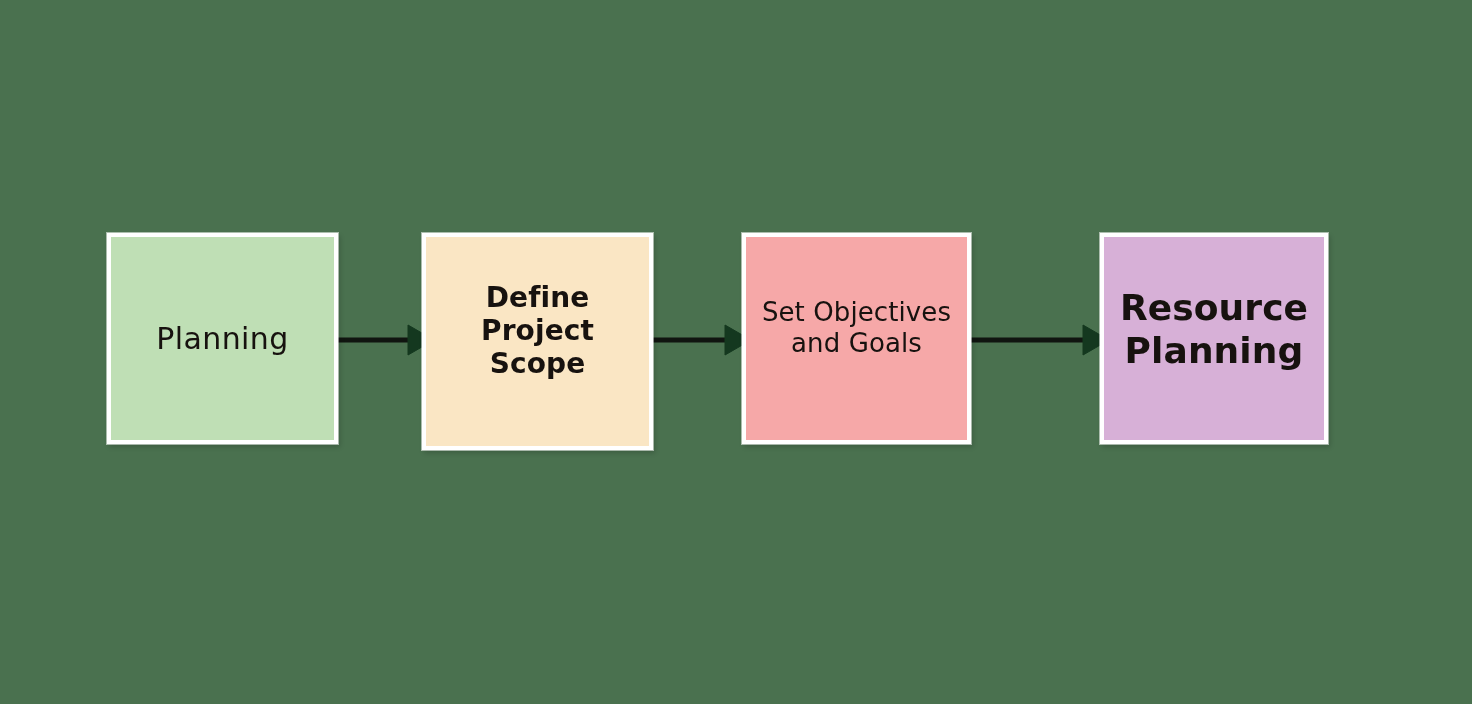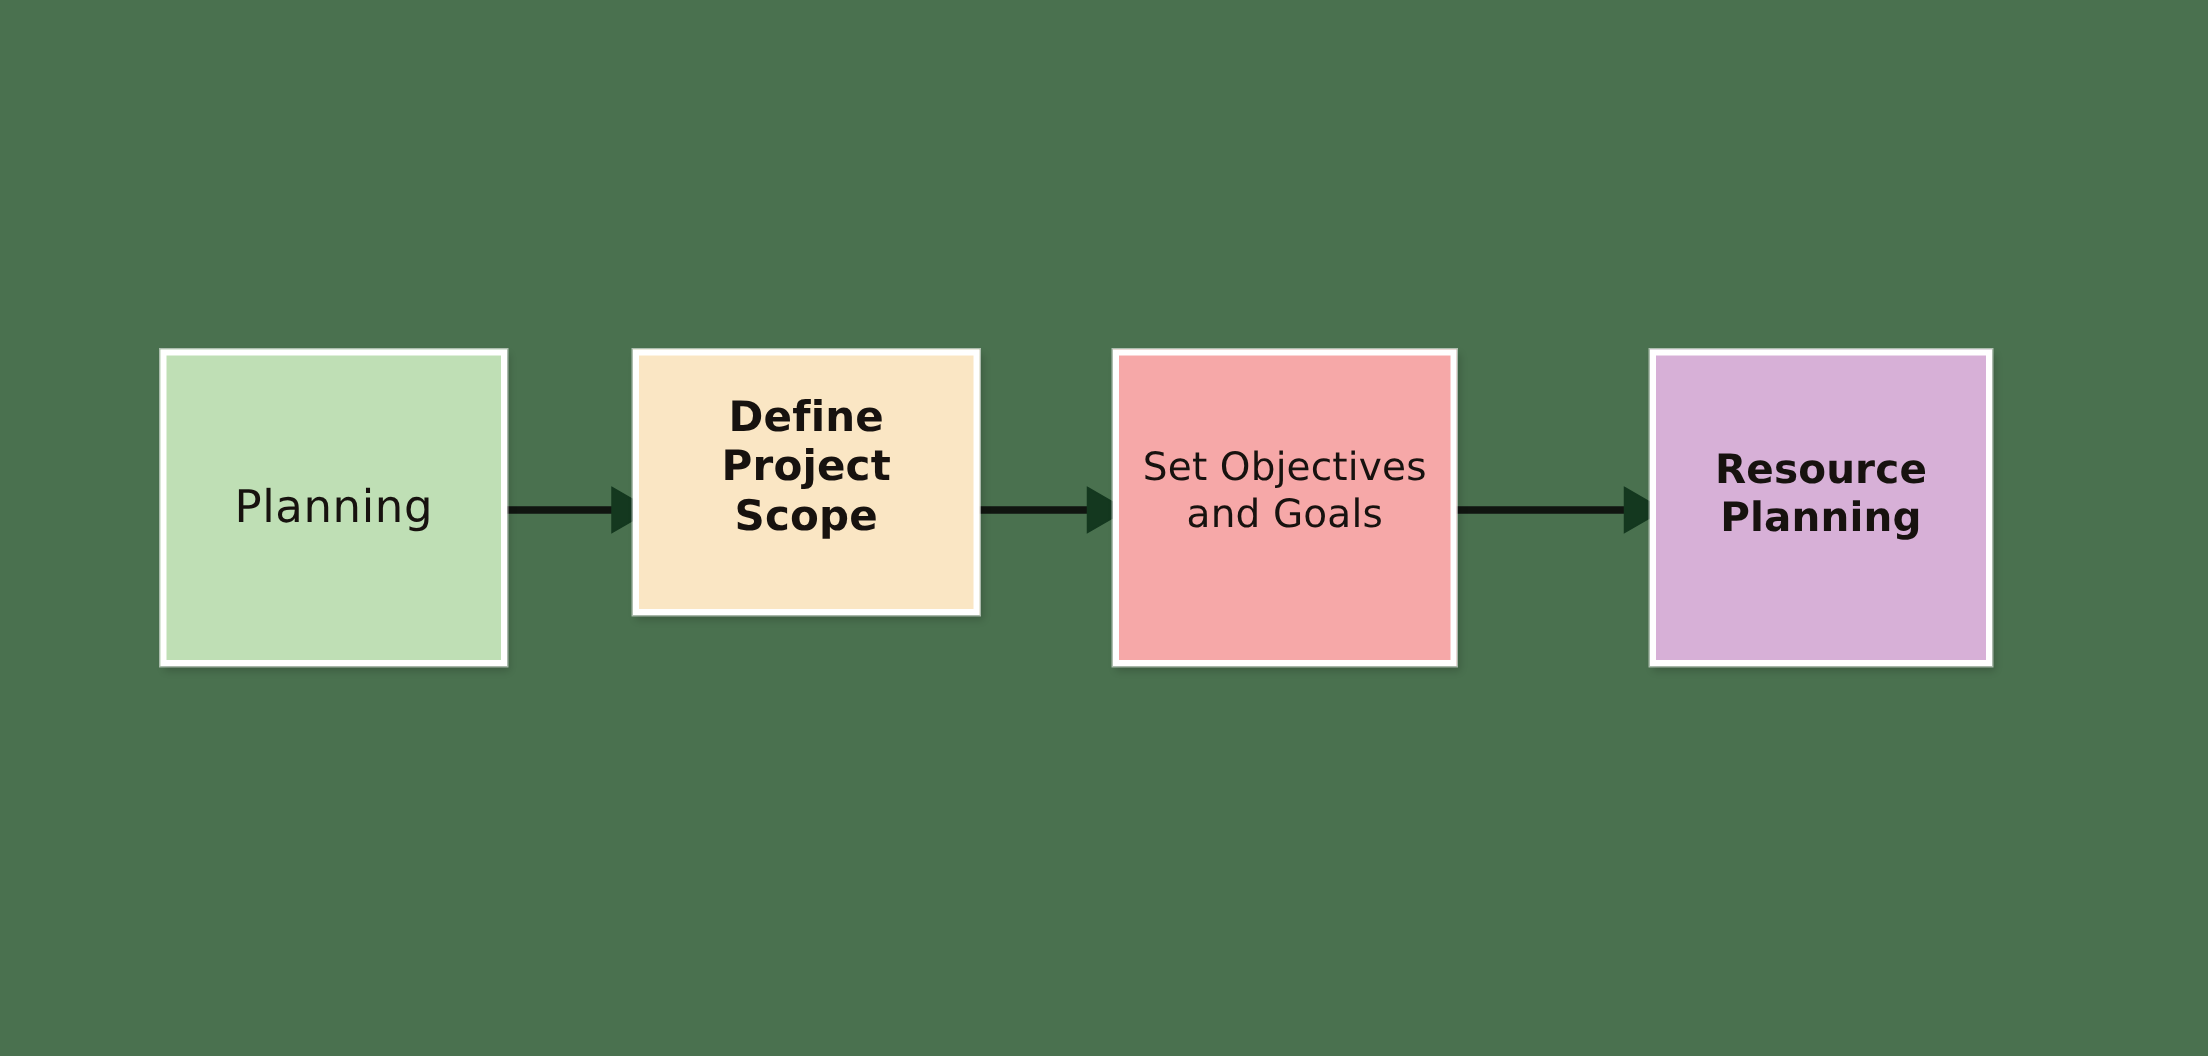--- a/index.html
+++ b/index.html
@@ -57,21 +57,21 @@
     font-size: 30px;
     font-weight: 500;
     letter-spacing: 0.4px;
   }
 
   
   #node-define-scope {
     left: 422px;
     top: 233px;
     width: 231px;
-    height: 177px;
+    height: 217px;
     background: #fae6c4;
   }
   #node-define-scope .node-label {
     font-size: 28px;
     font-weight: 700;
     margin-top: -22px;
   }
 
   
   #node-set-objectives {
@@ -89,21 +89,21 @@
 
   
   #node-resource-planning {
     left: 1100px;
     top: 233px;
     width: 228px;
     height: 211px;
     background: #d7b0d7;
   }
   #node-resource-planning .node-label {
-    font-size: 27px;
+    font-size: 36px;
     font-weight: 700;
     margin-top: -18px;
   }
 
   
   .connector {
     position: absolute;
     height: 40px;
     top: 320px;
     z-index: 1;

